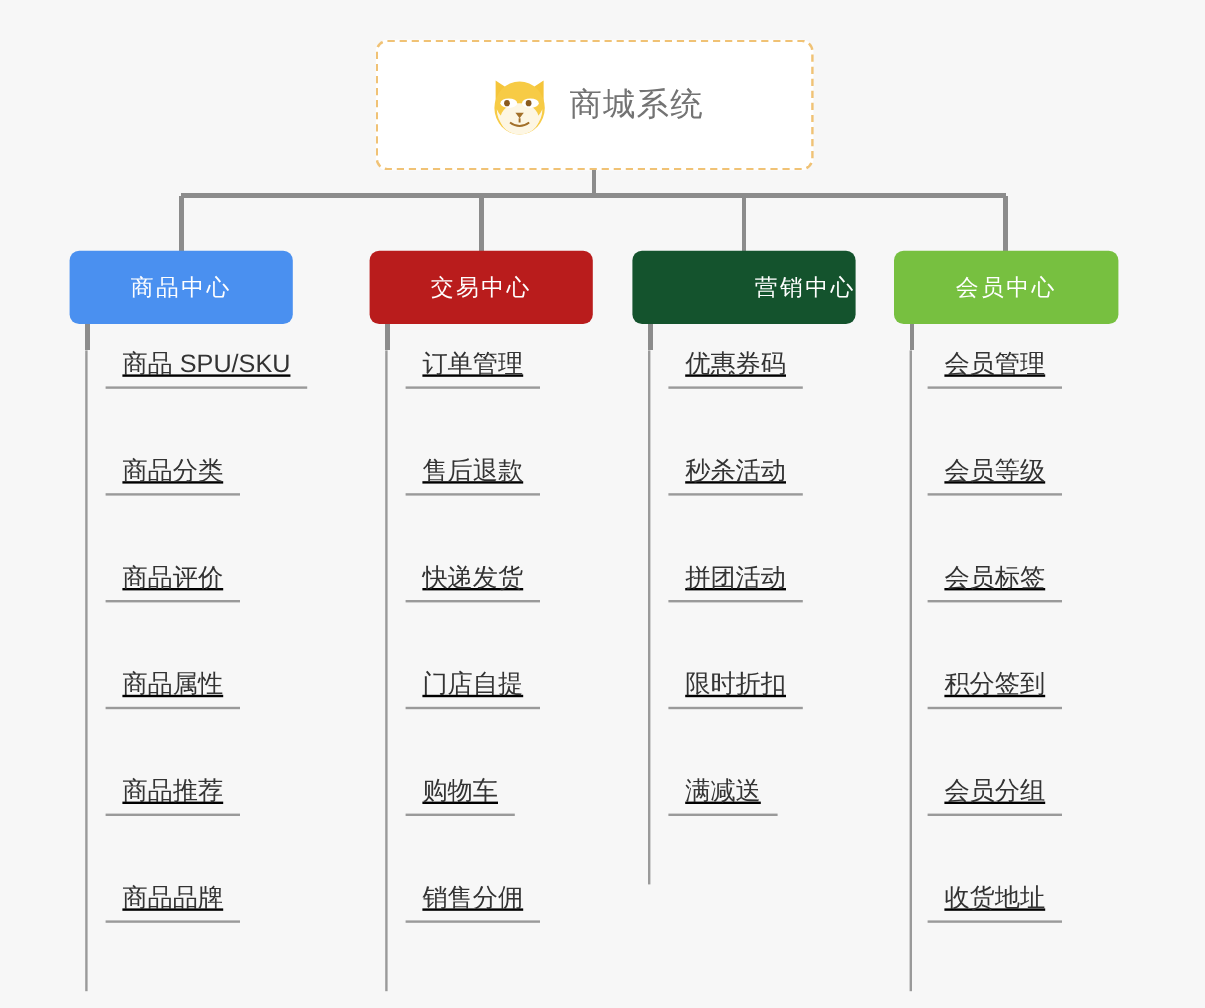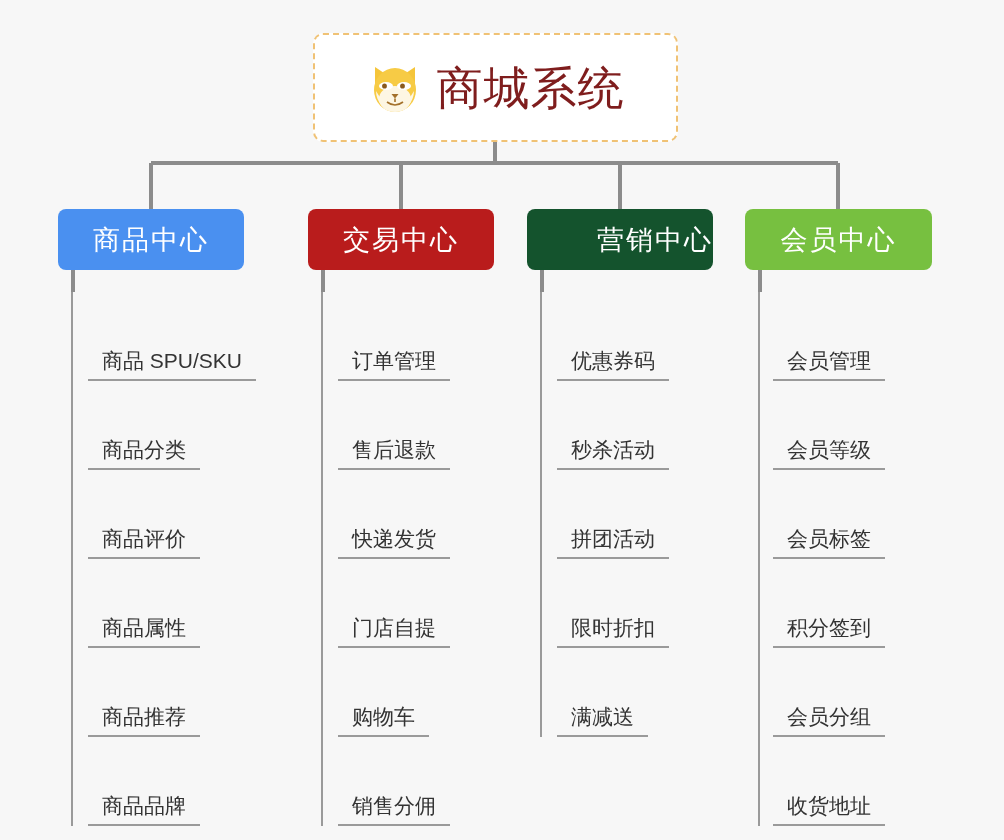--- a/index.html
+++ b/index.html
@@ -36,23 +36,23 @@
     justify-content: center;
     gap: 14px;
   }
   .root-icon {
     width: 56px;
     height: 54px;
     flex: 0 0 auto;
     display: block;
   }
   .root-title {
-    font-size: 46px;
+    font-size: 27px;
     line-height: 1;
-    color: #7f1d1d;
+    color: #737373;
     letter-spacing: 1px;
     white-space: nowrap;
   }
 
   
   .connectors {
     position: absolute;
     left: 0;
     top: 0;
     width: 1004px;
@@ -76,42 +76,43 @@
   .col-2 { left: 527px; width: 186px; }
   .col-3 { left: 745px; width: 187px; }
 
   .cat-header {
     height: 61px;
     border-radius: 8px;
     display: flex;
     align-items: center;
     justify-content: center;
     color: #ffffff;
-    font-size: 27px;
+    font-size: 19px;
     letter-spacing: 2px;
     white-space: nowrap;
   }
 
   
   .items {
     position: relative;
     margin-top: 22px;
     padding-left: 15px;
     border-left: 2px solid #9a9a9a;
   }
   .col-0 .items { margin-left: 13px; }
   .col-1 .items { margin-left: 13px; }
   .col-2 .items { margin-left: 13px; }
   .col-3 .items { margin-left: 13px; padding-left: 13px; }
 
   .item {
     height: 89px;
     display: flex;
-    align-items: flex-end;
+    align-items: flex-start;
     box-sizing: border-box;
+    text-decoration: underline;
   }
   .item-label {
     display: inline-block;
     font-size: 21px;
     color: #333333;
     line-height: 1.1;
     padding: 0 14px 7px 14px;
     border-bottom: 2px solid #9a9a9a;
     white-space: nowrap;
   }

